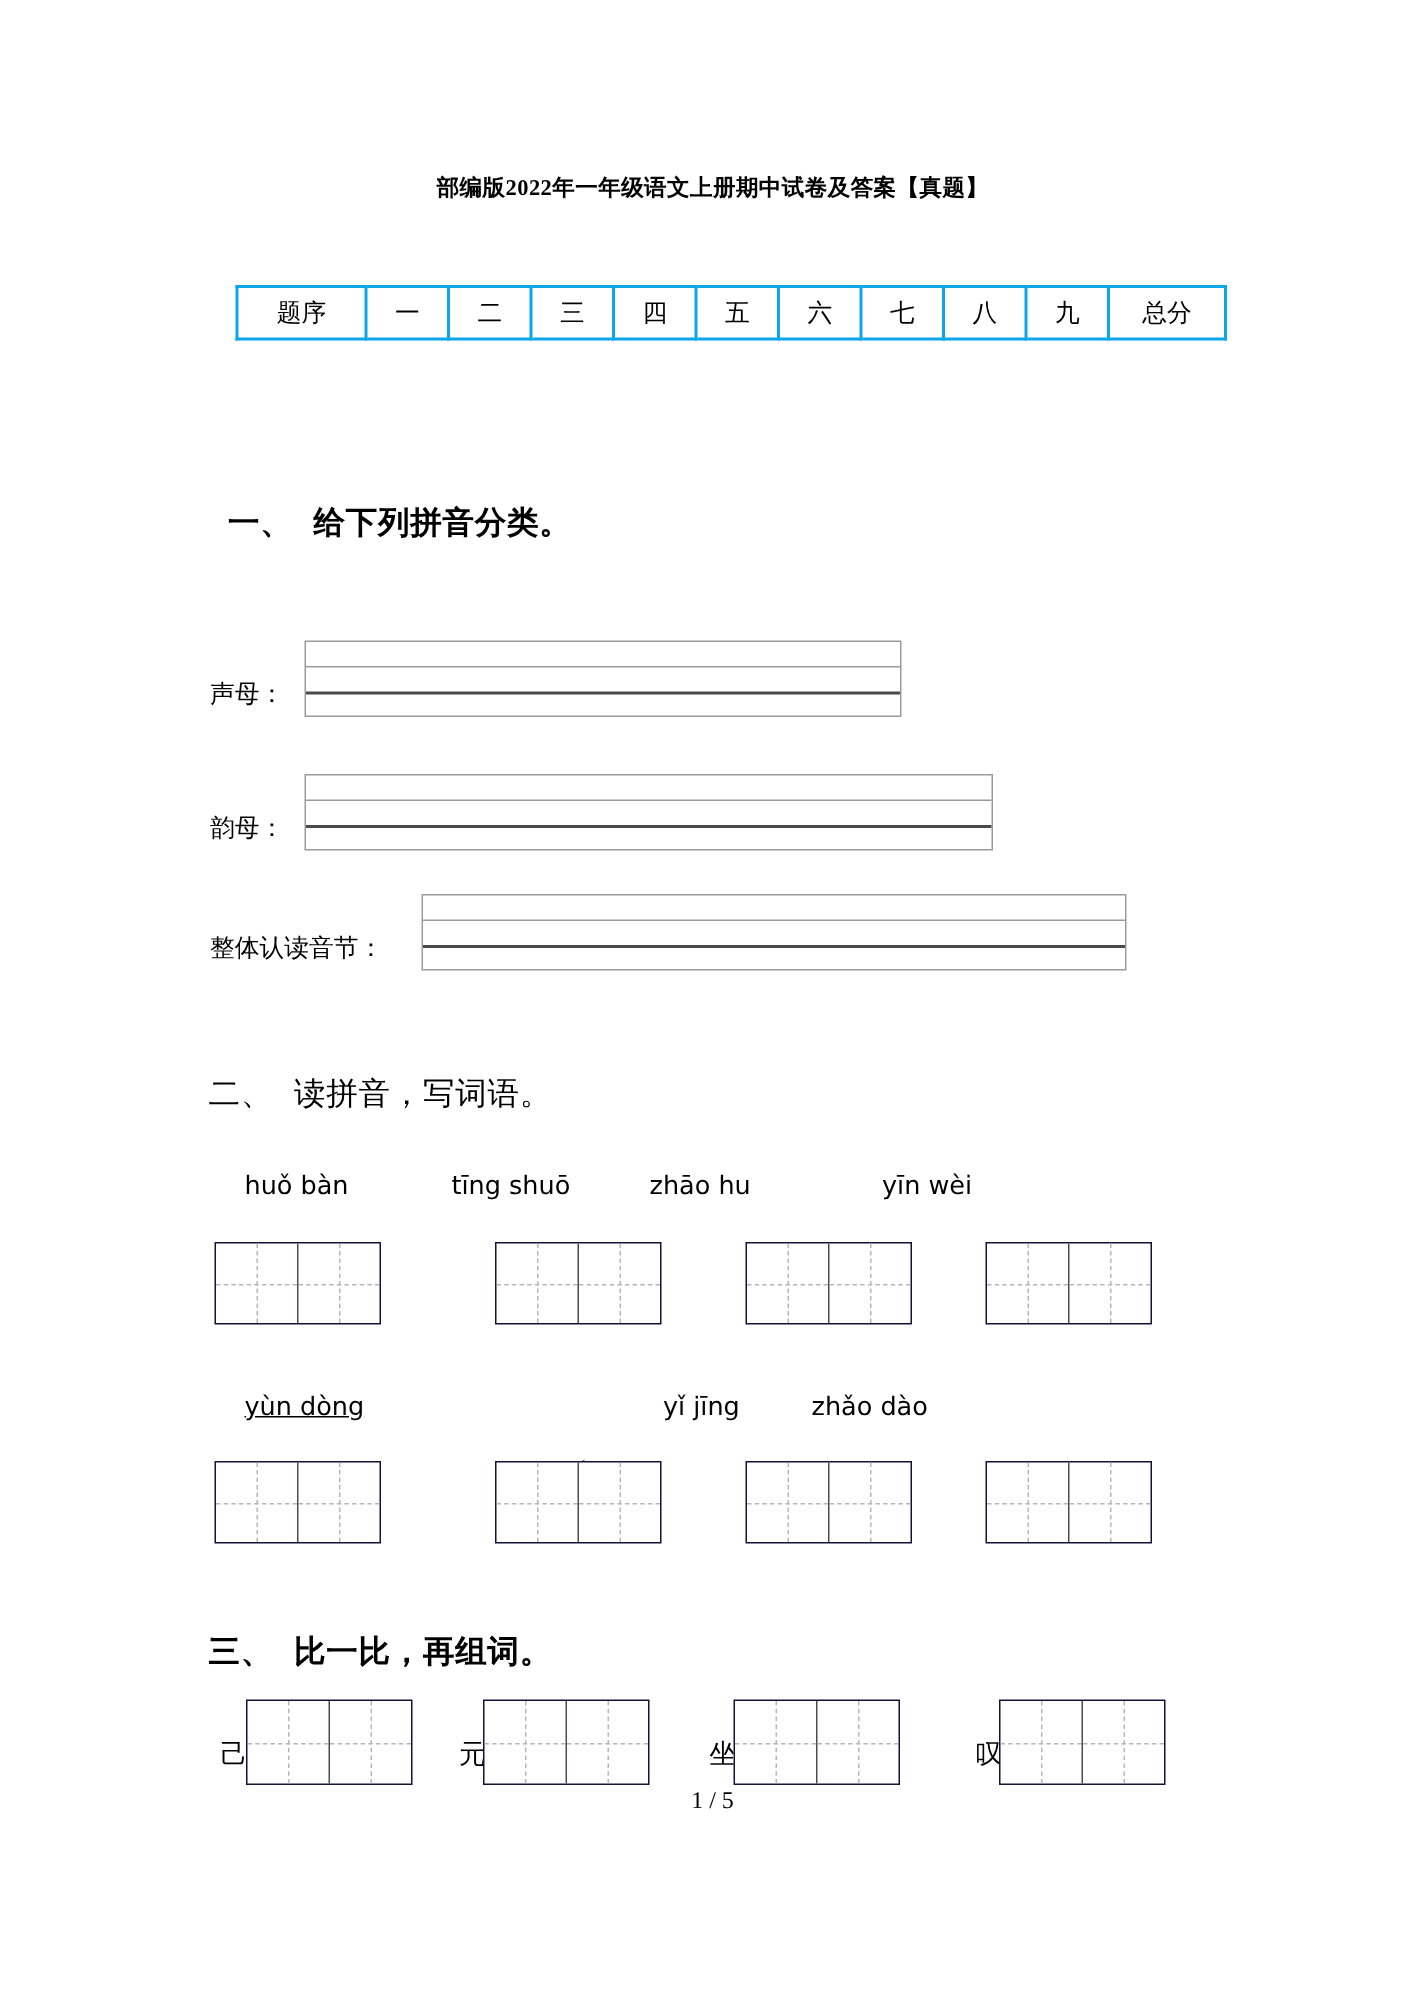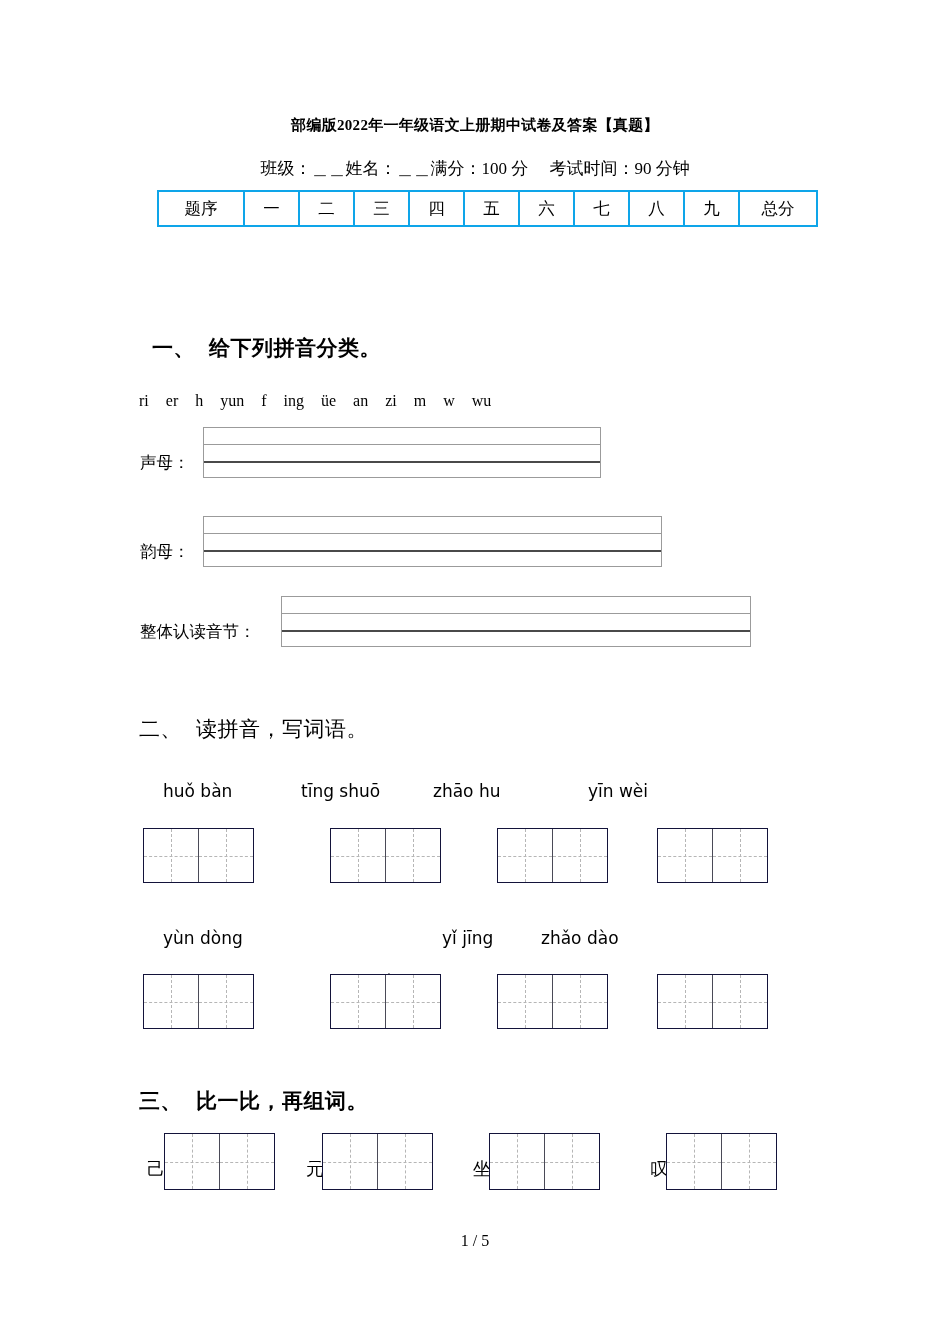--- a/index.html
+++ b/index.html
@@ -148,34 +148,33 @@
   .lead-char {
     position: absolute;
     font-size: 18px;
     font-family: "Liberation Serif", "DejaVu Serif", serif;
     white-space: nowrap;
   }
 
   
   .page-footer {
     position: absolute;
-    left: 0; top: 1232px;
+    left: 0; top: 1192px;
     width: 950px;
     text-align: center;
     font-size: 16px;
     font-family: "Liberation Serif", "DejaVu Serif", serif;
   }
 </style>
 </head>
 <body>
 
 <div class="page">
 
   <div class="doc-title">部编版2022年一年级语文上册期中试卷及答案【真题】</div>
-  <div class="doc-subtitle">班级：＿＿姓名：＿＿满分：100 分　 考试时间：90 分钟</div>
 
   <table class="score-table">
     <tbody>
       <tr>
         <td class="lead">题序</td>
         <td class="num">一</td>
         <td class="num">二</td>
         <td class="num">三</td>
         <td class="num">四</td>
         <td class="num">五</td>
@@ -185,23 +184,20 @@
         <td class="num">九</td>
         <td class="total">总分</td>
       </tr>
     </tbody>
   </table>
 
   <div class="sec-heading" style="left:152px; top:334px;font-weight:bold;">
     <span class="sec-num">一、</span><span>给下列拼音分类。</span>
   </div>
 
-  <div class="pinyin-pool">
-    <span>ri</span><span>er</span><span>h</span><span>yun</span><span>f</span><span>ing</span><span>üe</span><span>an</span><span>zi</span><span>m</span><span>w</span><span>wu</span>
-  </div>
 
   <div class="staff-label" style="left:140px; top:452px;text-align:right;">声母：</div>
   <div class="staff" style="left:203px; top:427px; width:398px;">
     <i class="l1"></i>
     <i class="l2"></i>
   </div>
 
   <div class="staff-label" style="left:140px; top:541px;">韵母：</div>
   <div class="staff" style="left:203px; top:516px; width:459px;">
     <i class="l1"></i>
@@ -233,21 +229,21 @@
   </div>
   <div class="grid" style="left:497px; top:828px; width:111px; height:55px;">
     <div class="cell"></div>
     <div class="cell"></div>
   </div>
   <div class="grid" style="left:657px; top:828px; width:111px; height:55px;">
     <div class="cell"></div>
     <div class="cell"></div>
   </div>
 
-  <div class="word-pinyin" style="left:163px; top:928px;">yùn dòng</div>
+  <div class="word-pinyin" style="left:163px; top:928px;text-decoration:underline;">yùn dòng</div>
   <div class="word-pinyin" style="left:308px; top:972px;margin-left:44px;">xī yáng</div>
   <div class="word-pinyin" style="left:442px; top:928px;">yǐ jīng</div>
   <div class="word-pinyin" style="left:541px; top:928px;">zhǎo dào</div>
 
   <div class="grid" style="left:143px; top:974px; width:111px; height:55px;">
     <div class="cell"></div>
     <div class="cell"></div>
   </div>
   <div class="grid" style="left:330px; top:974px; width:111px; height:55px;">
     <div class="cell"></div>

